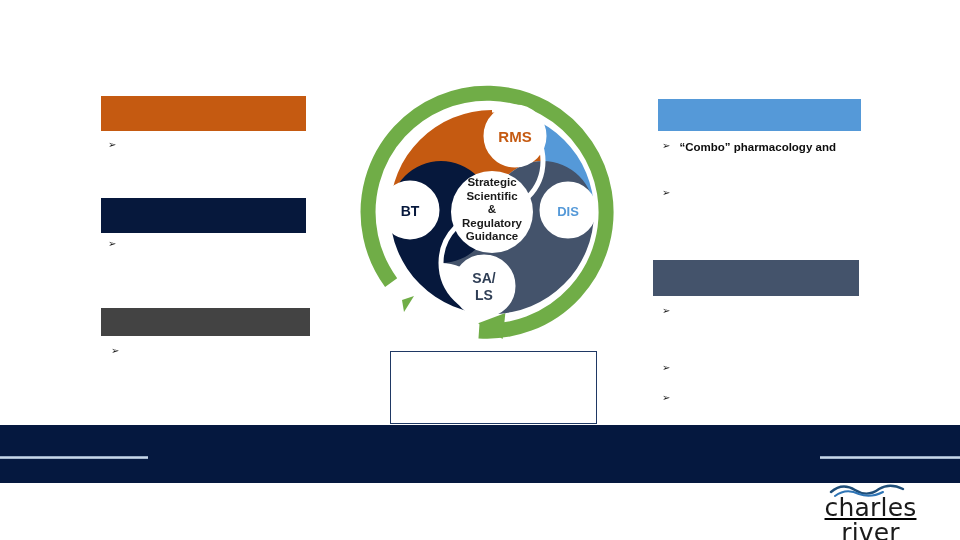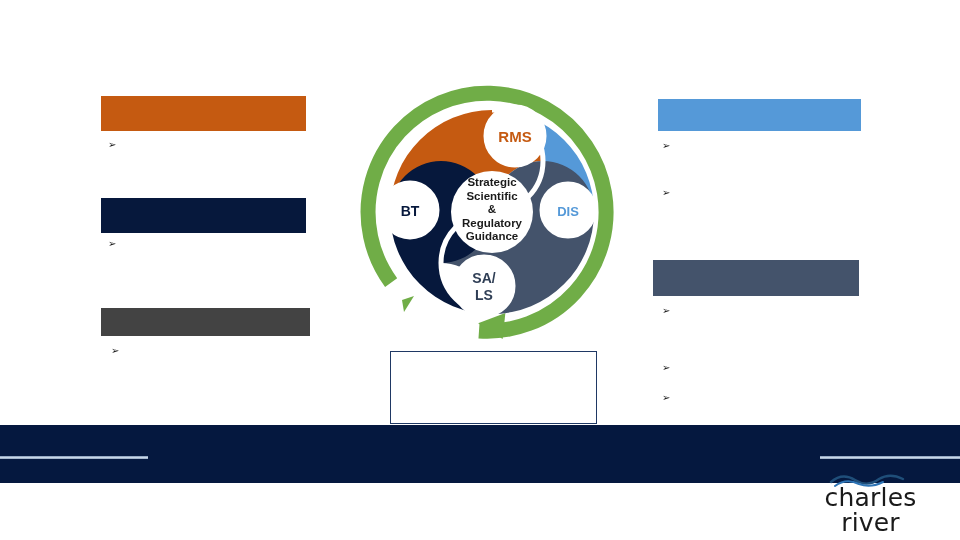--- a/index.html
+++ b/index.html
@@ -109,23 +109,24 @@
     width: 50px;
     text-align: center;
     color: #ffffff;
     font-size: 11px;
   }
 
   
   #logo {
     position: absolute;
     left: 793px;
-    top: 476px;
+    top: 486px;
     width: 155px;
     height: 46px;
+    text-decoration: underline;
   }
   #logo .wordmark {
     font-family: "DejaVu Sans", sans-serif;
     font-size: 25px;
     color: #1a1a1a;
     letter-spacing: 0.2px;
     line-height: 1;
     text-align: center;
     padding-top: 9px;
   }
@@ -242,20 +243,21 @@
     <div class="callout-text"></div>
   </div>
 
   <div class="col">
 
     <div class="bar" style="left:658px; top:99px; width:203px; height:32px; background:#5599D8;">
       <div class="bar-label"></div>
     </div>
     <div class="bullet" style="left:662px; top:140px; width:250px;">
       <span class="marker">➢</span>
+      <span class="btext">“Combo” pharmacology and</span>
     </div>
     <div class="bullet" style="left:662px; top:187px; width:250px;">
       <span class="marker">➢</span>
       <span class="btext"></span>
     </div>
 
     <div class="bar" style="left:653px; top:260px; width:206px; height:36px; background:#44536B;">
       <div class="bar-label"></div>
     </div>
     <div class="bullet" style="left:662px; top:305px; width:250px;">

